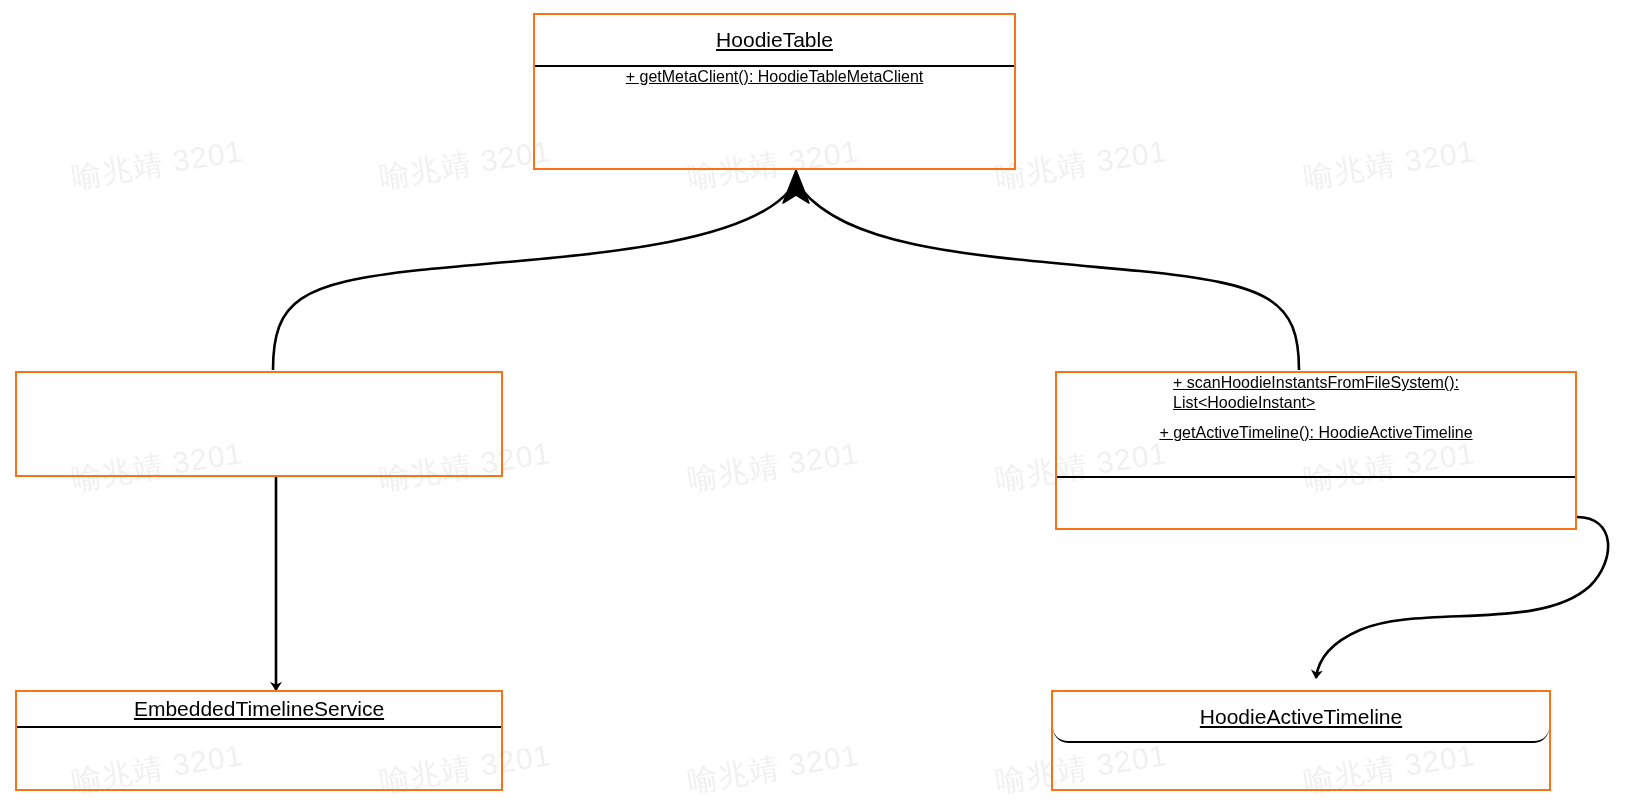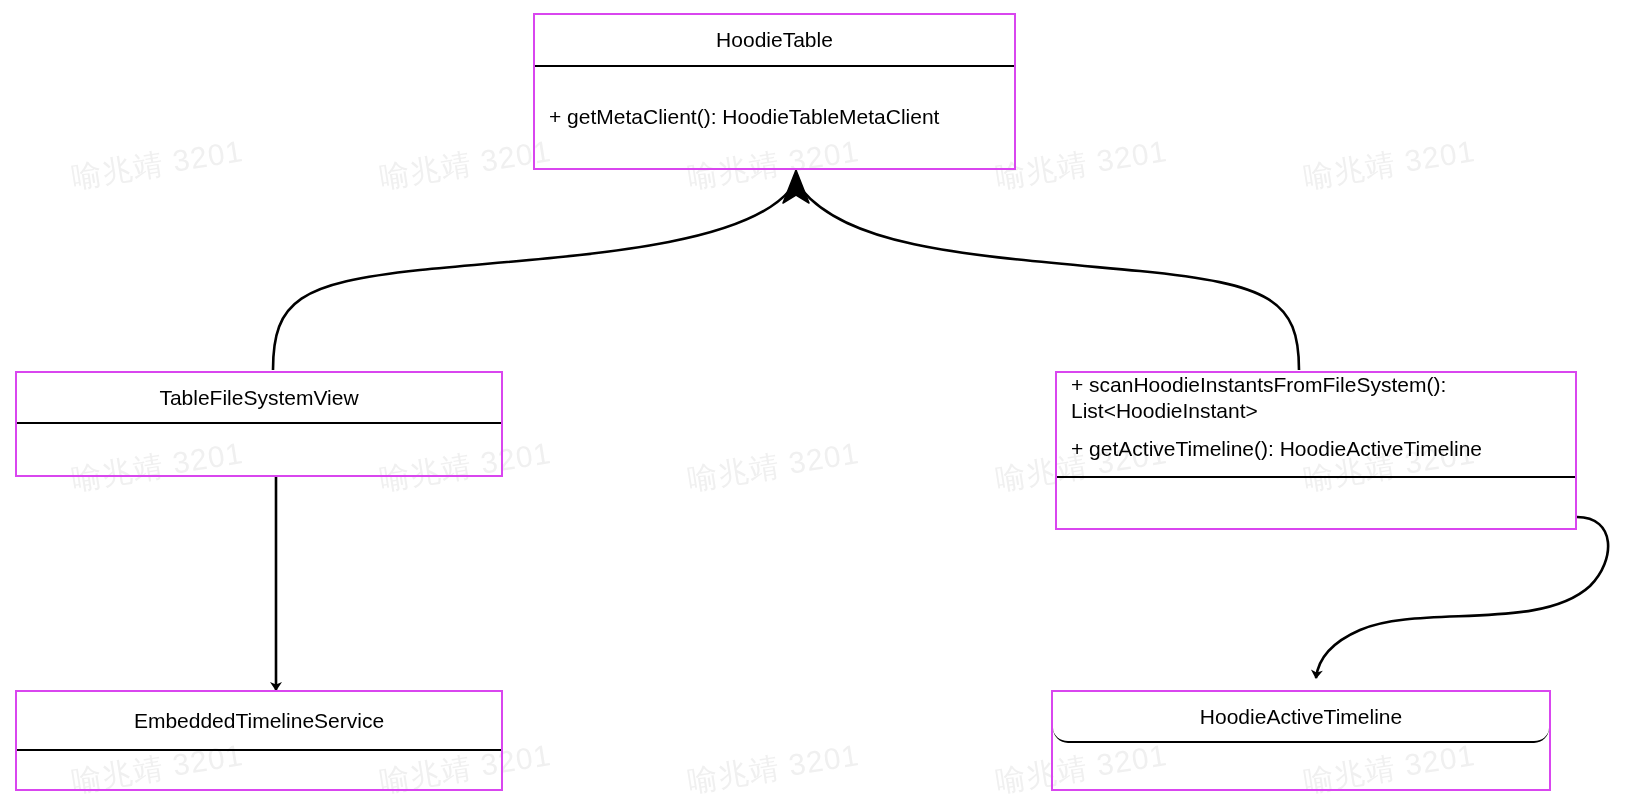--- a/index.html
+++ b/index.html
@@ -42,41 +42,42 @@
     left: 0; top: 0;
     width: 1650px;
     height: 812px;
     z-index: 2;
     pointer-events: none;
   }
   
   .uml-class {
     position: absolute;
     box-sizing: border-box;
-    border: 2px solid #d946ef;
+    border: 2px solid #f97316;
     background: transparent;
     z-index: 3;
+    text-decoration: underline;
   }
   .uml-name {
     box-sizing: border-box;
     text-align: center;
     font-size: 21px;
     color: #000000;
     border-bottom: 2px solid #000000;
     display: flex;
     align-items: center;
     justify-content: center;
   }
   .uml-compartment {
     box-sizing: border-box;
-    font-size: 21px;
+    font-size: 16px;
     color: #000000;
     padding: 0 14px;
     display: flex;
-    flex-direction: column;
+    flex-direction: row;
     justify-content: center;
   }
   .uml-compartment.divider {
     border-bottom: 2px solid #000000;
   }
   .uml-member {
     line-height: 1.24;
     white-space: pre-wrap;
   }
   .empty-compartment {
@@ -130,36 +131,35 @@
   </svg>
 
   <div class="uml-class" style="left:533px; top:13px; width:483px; height:157px;">
     <div class="uml-name" style="height:52px;">HoodieTable</div>
     <div class="uml-compartment" style="height:101px; gap:25px;">
       <div class="uml-member">+ getMetaClient(): HoodieTableMetaClient</div>
     </div>
   </div>
 
   <div class="uml-class" style="left:15px; top:371px; width:488px; height:106px;">
-    <div class="uml-name" style="height:51px;">TableFileSystemView</div>
     <div class="uml-compartment empty-compartment" style="height:51px;"></div>
   </div>
 
   <div class="uml-class" style="left:1055px; top:371px; width:522px; height:159px;">
     <div class="uml-compartment" style="height:50px;">
       <div class="uml-member">+ scanHoodieInstantsFromFileSystem():
 List&lt;HoodieInstant&gt;</div>
     </div>
     <div class="uml-compartment divider" style="height:55px;">
       <div class="uml-member">+ getActiveTimeline(): HoodieActiveTimeline</div>
     </div>
   </div>
 
   <div class="uml-class" style="left:15px; top:690px; width:488px; height:101px;">
-    <div class="uml-name" style="height:59px;">EmbeddedTimelineService</div>
+    <div class="uml-name" style="height:36px;">EmbeddedTimelineService</div>
     <div class="uml-compartment empty-compartment" style="height:46px;"></div>
   </div>
 
   <div class="uml-class" style="left:1051px; top:690px; width:500px; height:101px;">
     <div class="uml-name" style="height:51px;border-radius:15px;">HoodieActiveTimeline</div>
     <div class="uml-compartment empty-compartment" style="height:46px;"></div>
   </div>
 
 </div>
 

